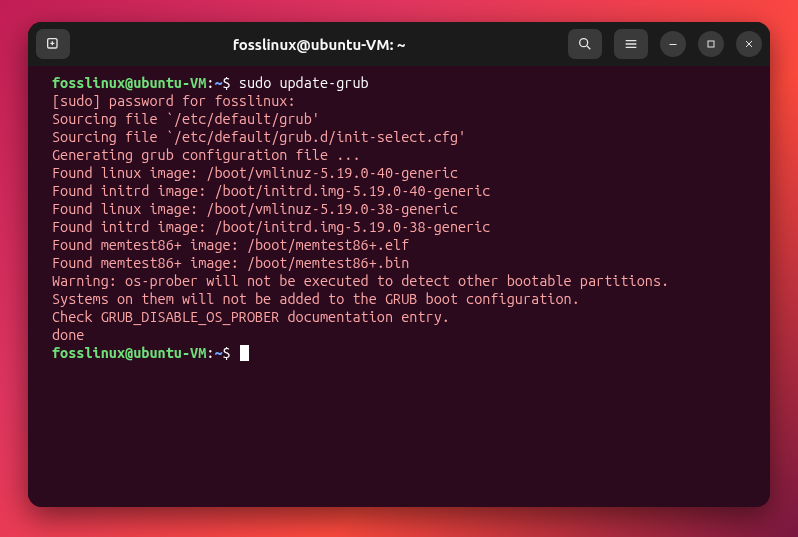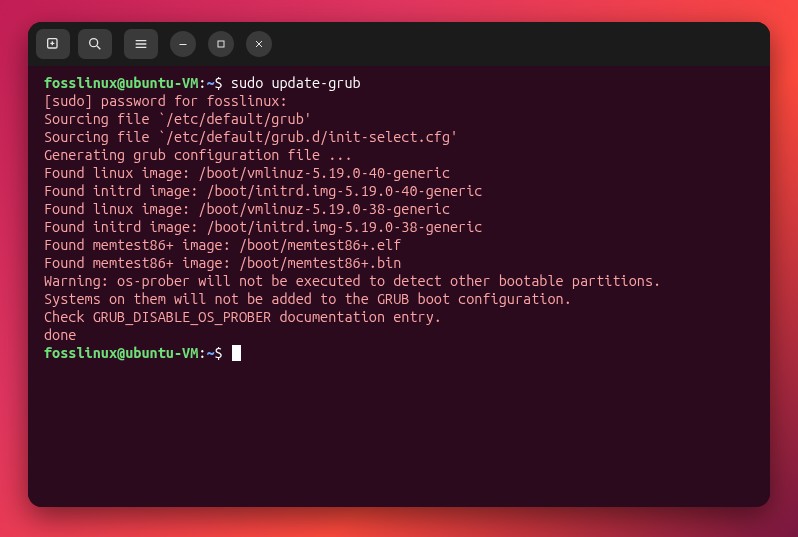--- a/index.html
+++ b/index.html
@@ -51,21 +51,21 @@
     flex: 1;
     text-align: center;
     color: #fafafa;
     font-family: Ubuntu, "Segoe UI", sans-serif;
     font-weight: 700;
     font-size: 15px;
   }
   .right-controls { display: flex; align-items: center; gap: 12px; }
   .terminal {
     flex: 1;
-    padding: 8px 10px 10px 16px;
+    padding: 8px 10px 10px 24px;
     font-size: 14.5px;
     line-height: 18px;
     color: #ffffff;
     background: #2b0a1e;
     white-space: pre;
     overflow: hidden;
   }
   .prompt-user { color: #6fe07a; font-weight: bold; }
   .prompt-colon { color: #ffffff; }
   .prompt-path { color: #6fa8ff; font-weight: bold; }
@@ -89,20 +89,21 @@
 
   <div class="titlebar">
     <div class="tb-btn">
       <svg viewBox="0 0 24 24">
         <rect x="4" y="4" width="14" height="14" rx="2"></rect>
         <line x1="11" y1="8" x2="11" y2="14"></line>
         <line x1="8" y1="11" x2="14" y2="11"></line>
       </svg>
     </div>
 
+    <div class="title">fosslinux@ubuntu-VM: ~</div>
 
     <div class="right-controls">
       <div class="tb-btn">
         <svg viewBox="0 0 24 24">
           <circle cx="10" cy="10" r="6"></circle>
           <line x1="15" y1="15" x2="20" y2="20"></line>
         </svg>
       </div>
       <div class="tb-btn">
         <svg viewBox="0 0 24 24">

